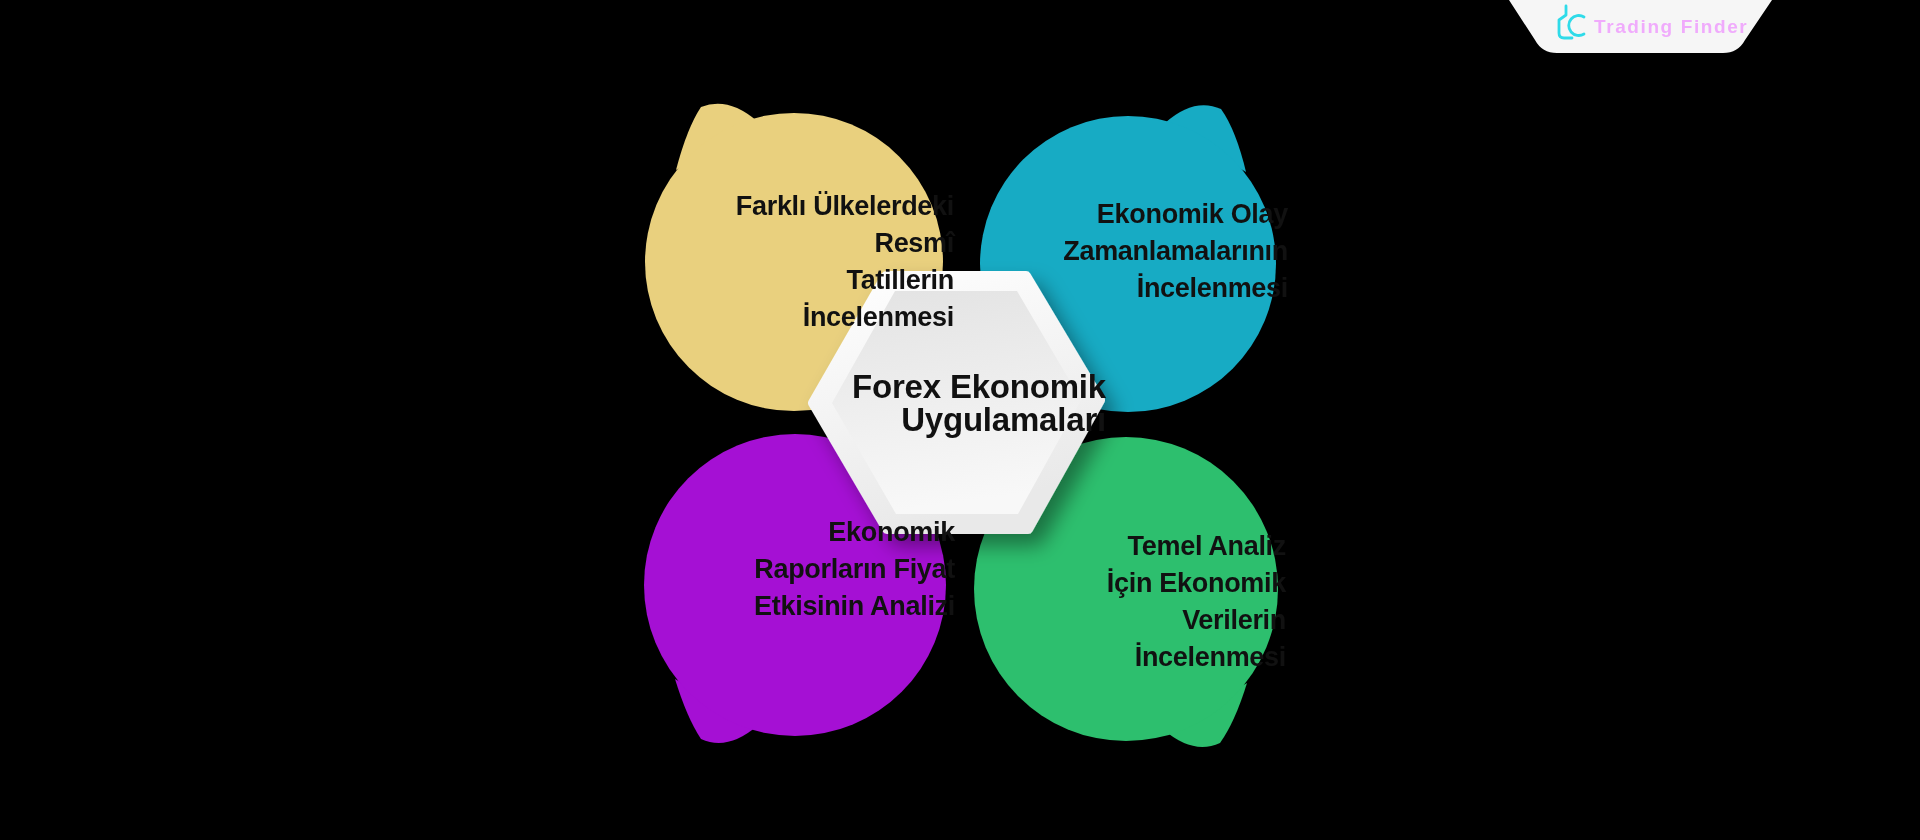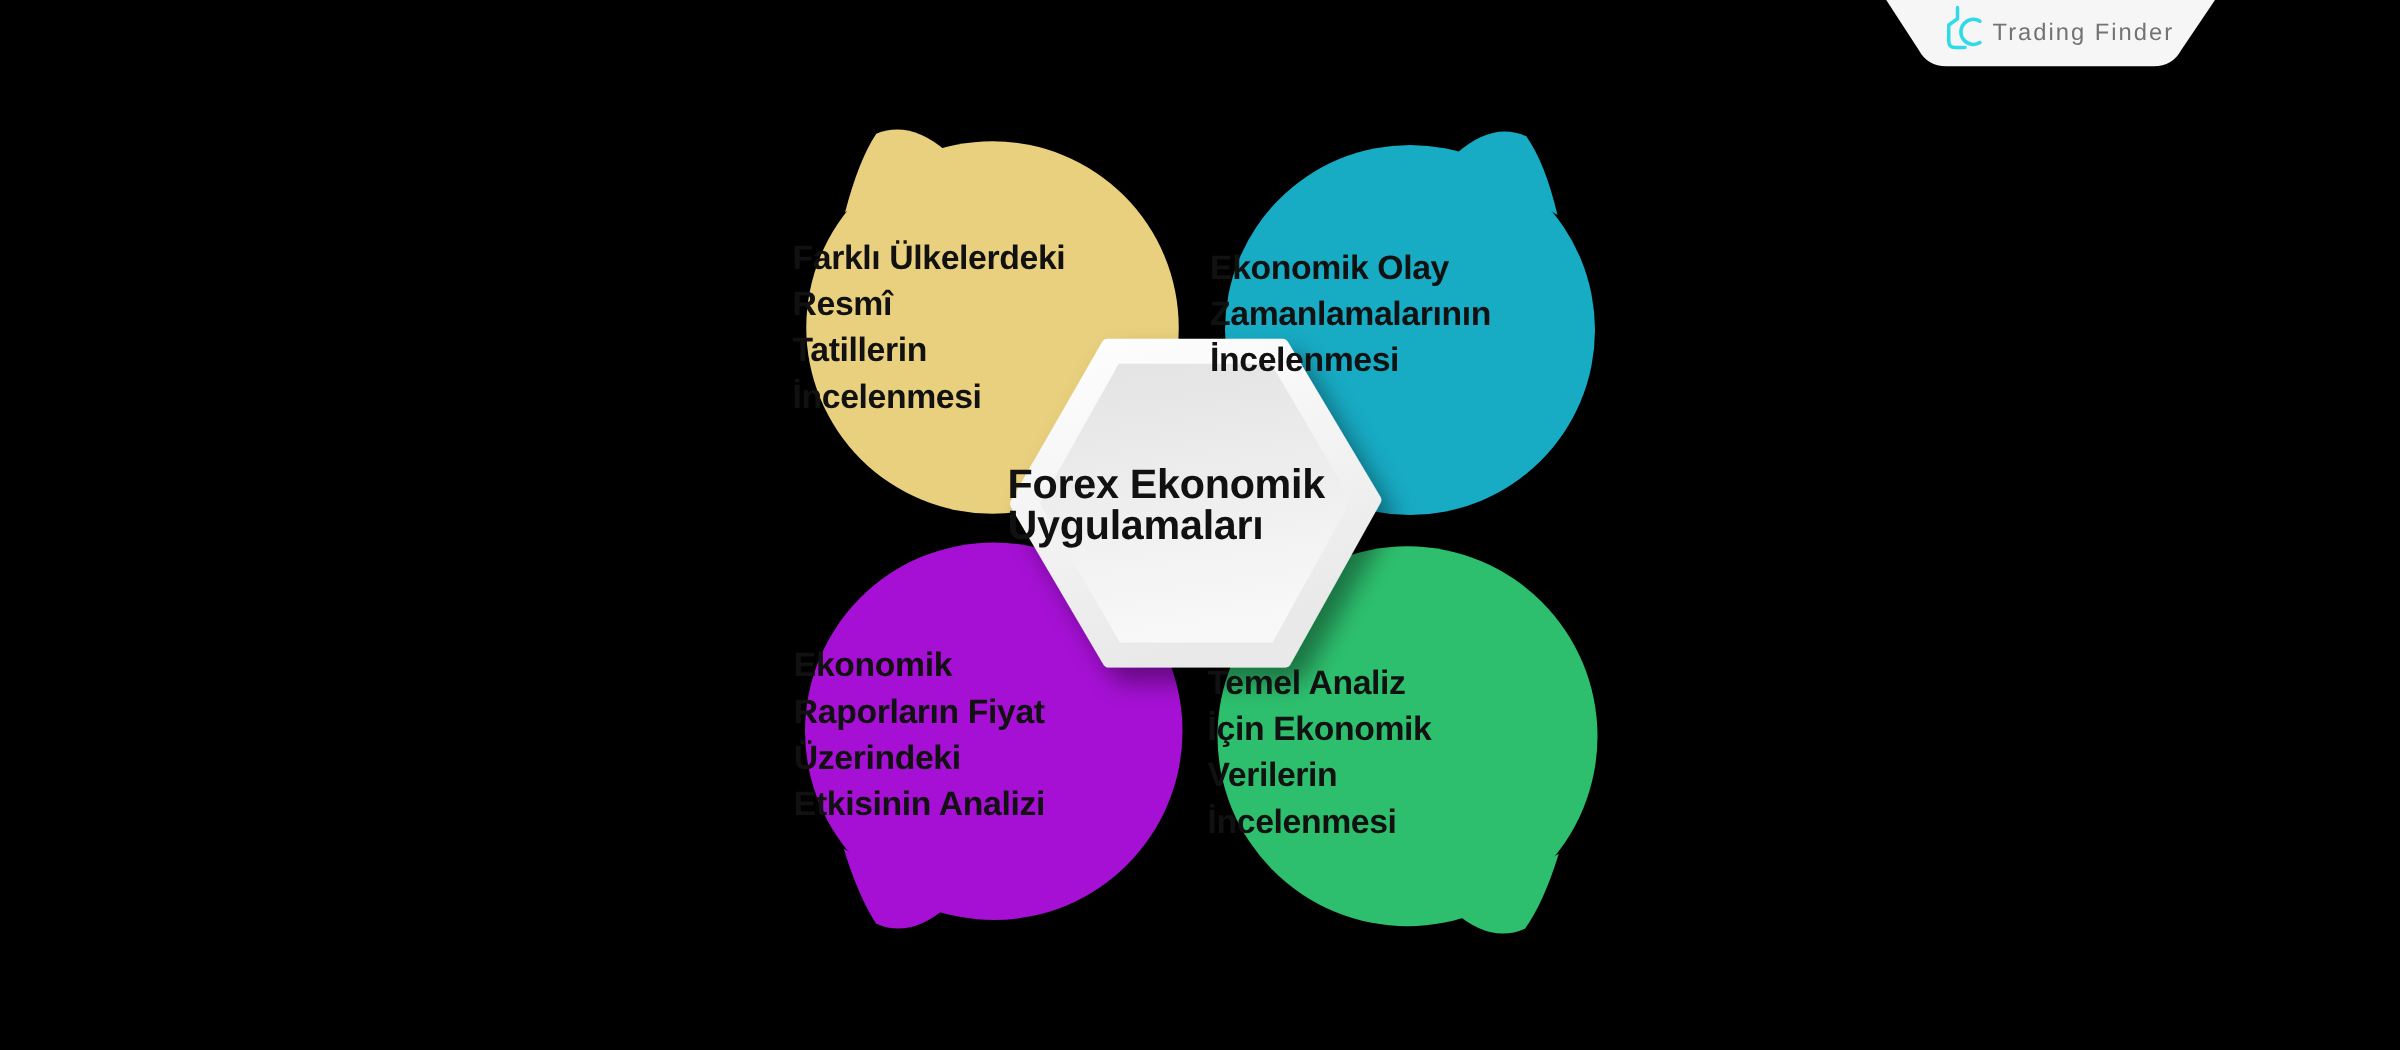--- a/index.html
+++ b/index.html
@@ -6,39 +6,39 @@
   .stage{
     position:relative;
     width:1920px;height:840px;
     background:#000;
     overflow:hidden;
     font-family:"Liberation Sans","DejaVu Sans",sans-serif;
   }
   .layer{position:absolute;left:0;top:0;width:1920px;height:840px;display:block;}
   .label{
     position:absolute;
-    text-align:left;
+    text-align:right;
     color:#111111;
     font-weight:700;
     letter-spacing:-0.3px;
   }
   .bubble-label{font-size:27px;line-height:37px;}
   .hex-label{font-size:33px;line-height:33px;letter-spacing:-0.2px;}
   .lbl-yellow{left:634px;top:188px;width:320px;}
   .lbl-teal{left:968px;top:196px;width:320px;}
   .lbl-purple{left:635px;top:514px;width:320px;}
   .lbl-green{left:966px;top:528px;width:320px;}
   .lbl-hex{left:806px;top:370px;width:300px;}
   .brand-text{
     position:absolute;
     left:1594px;top:16px;
     font-size:19px;line-height:22px;
     letter-spacing:1.6px;
-    font-weight:400;
-    color:#737373;
+    font-weight:700;
+    color:#f0abfc;
     white-space:nowrap;
   }
 </style>
 </head>
 <body>
 
 <div class="stage">
 
   <svg class="layer" viewBox="0 0 1920 840" aria-hidden="true">
     <defs>
@@ -98,21 +98,20 @@
 
   <div class="label bubble-label lbl-teal">
     <div>Ekonomik Olay</div>
     <div>Zamanlamalarının</div>
     <div>İncelenmesi</div>
   </div>
 
   <div class="label bubble-label lbl-purple">
     <div>Ekonomik</div>
     <div>Raporların Fiyat</div>
-    <div>Üzerindeki</div>
     <div>Etkisinin Analizi</div>
   </div>
 
   <div class="label bubble-label lbl-green">
     <div>Temel Analiz</div>
     <div>İçin Ekonomik</div>
     <div>Verilerin</div>
     <div>İncelenmesi</div>
   </div>
 

